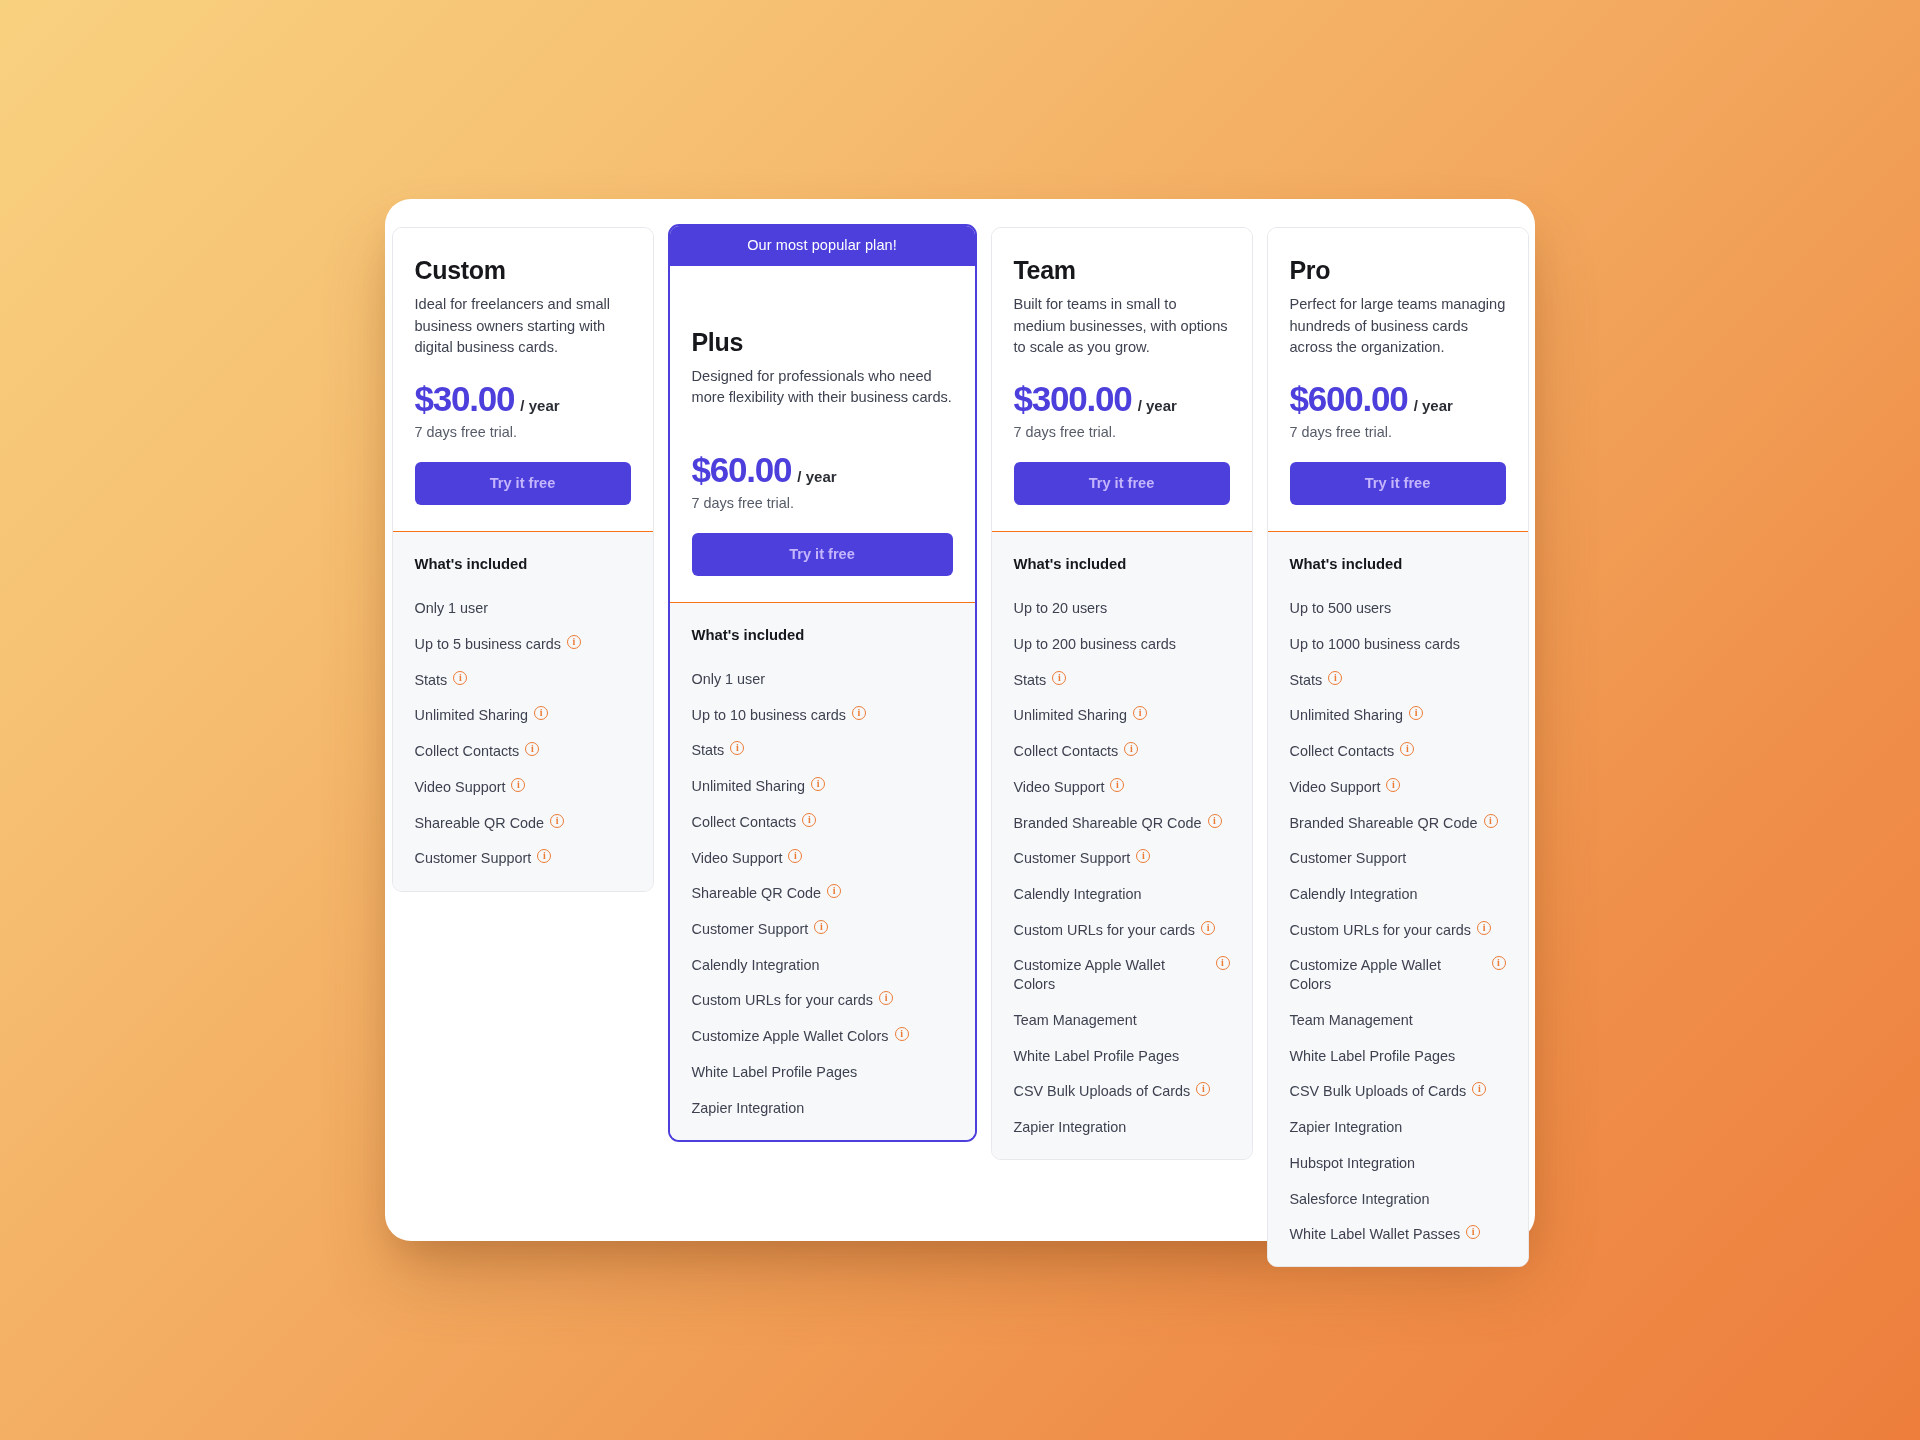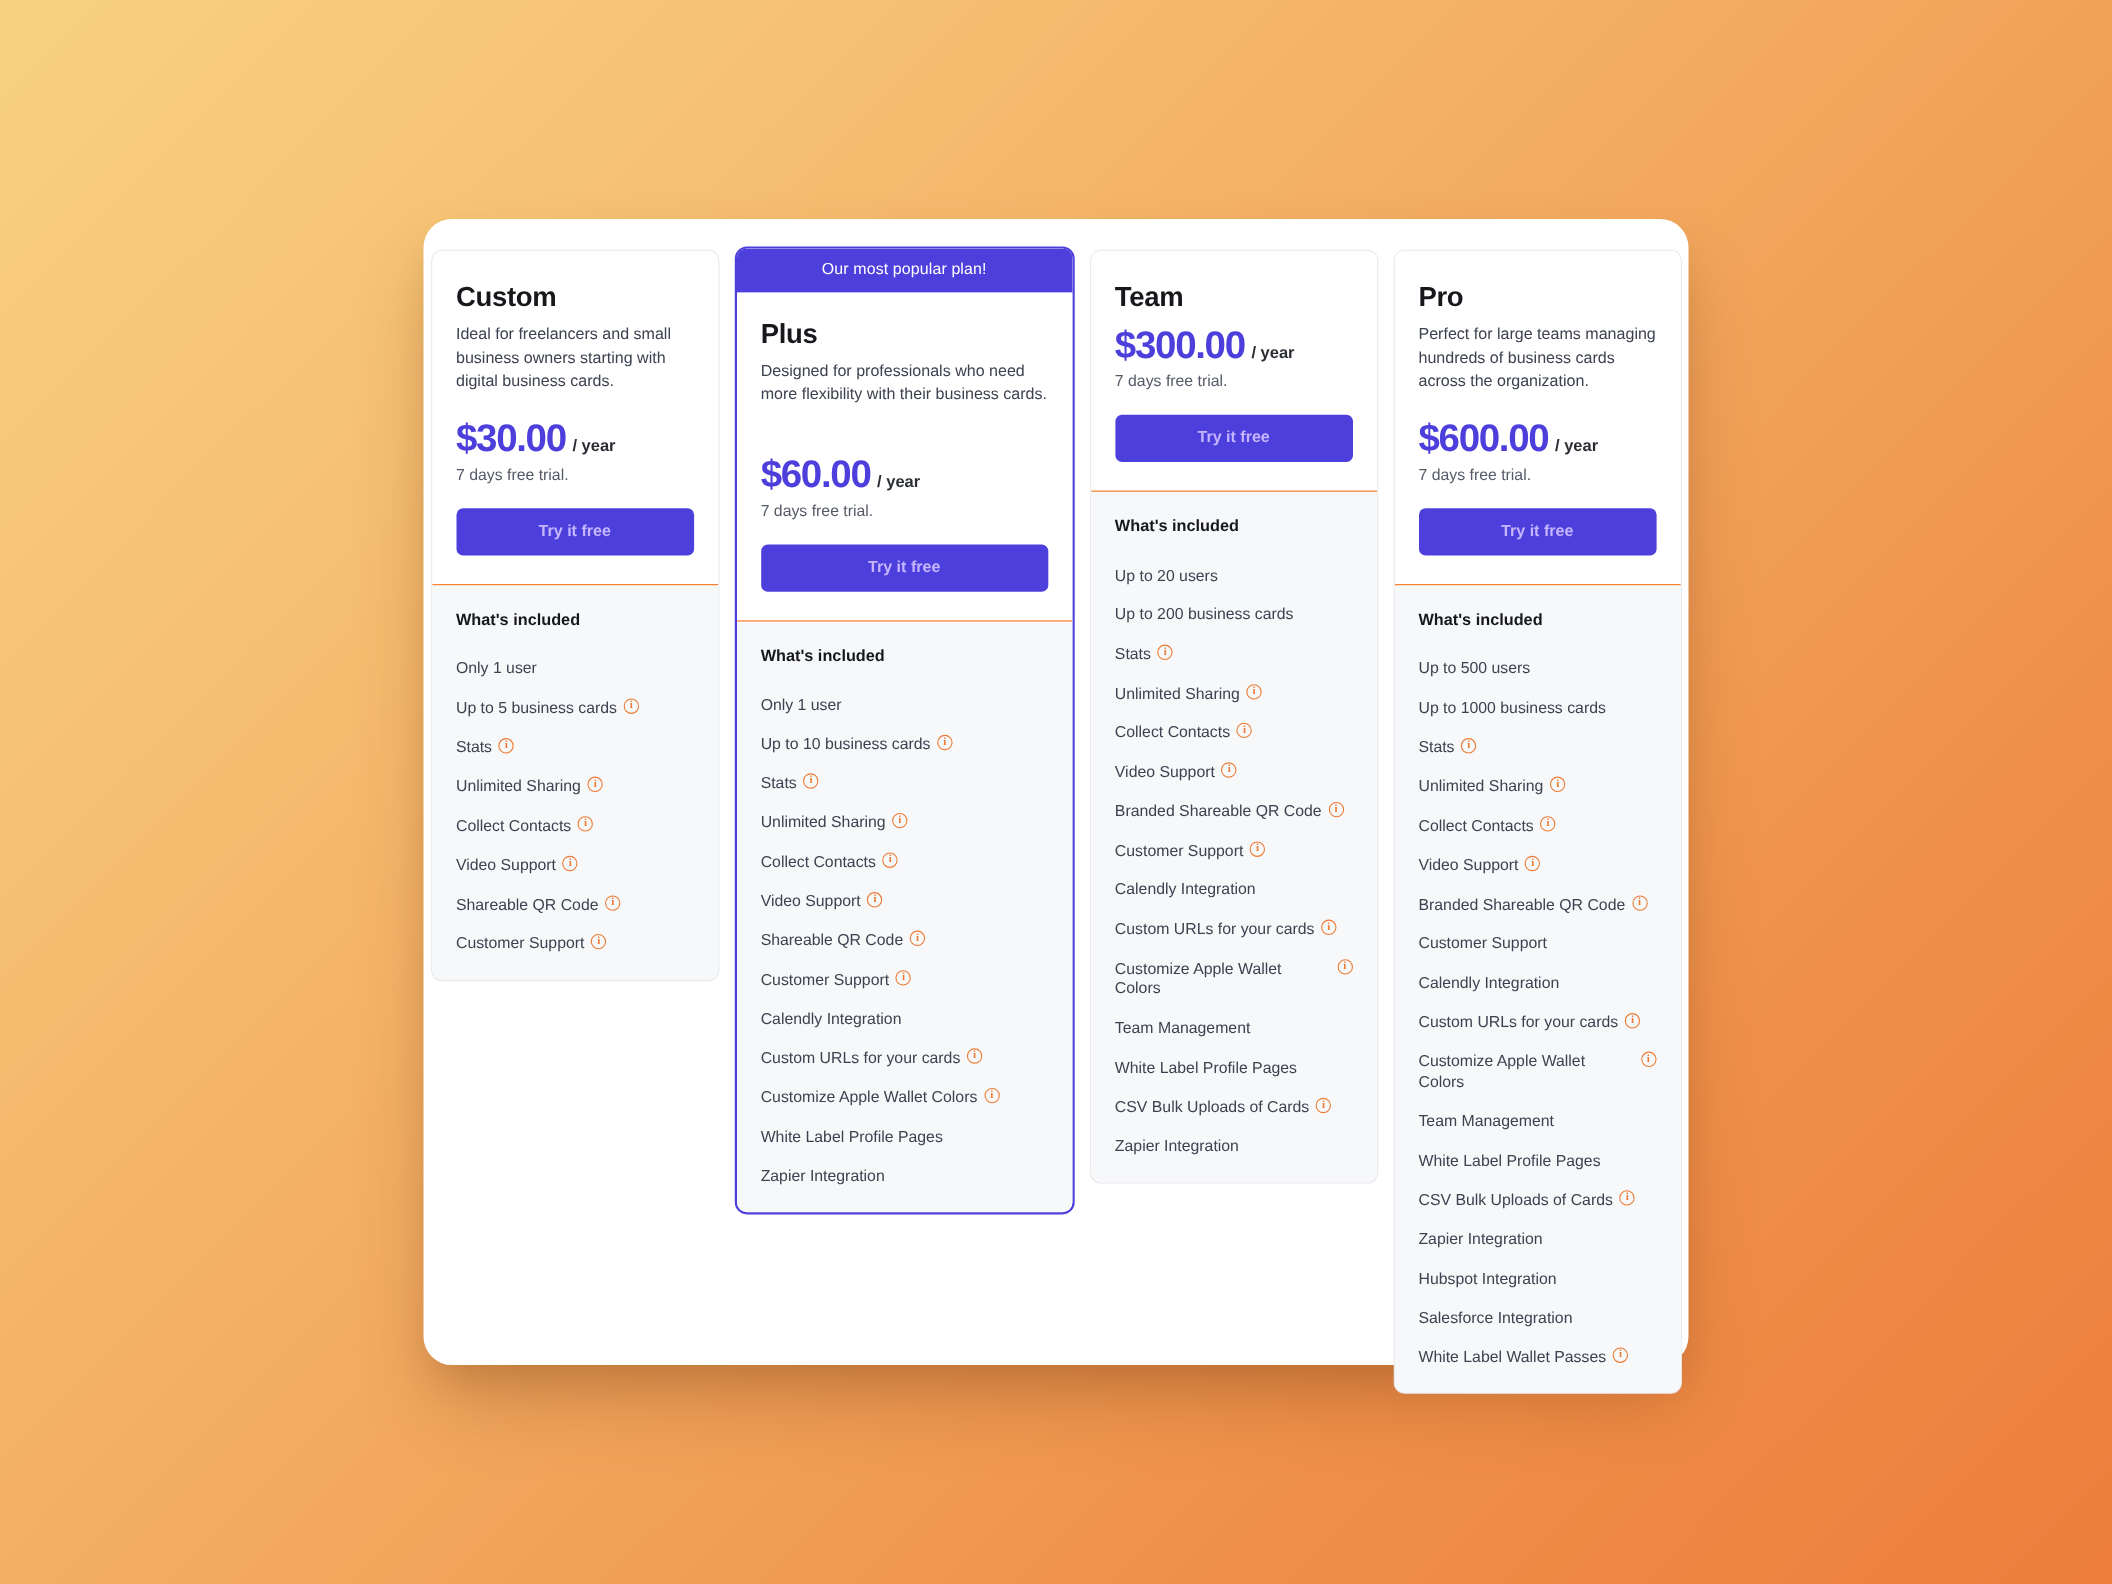--- a/index.html
+++ b/index.html
@@ -60,21 +60,21 @@
     line-height: 1;
     text-align: center;
     padding: 12px 6px 13px;
     letter-spacing: 0.1px;
   }
 
   .card-top {
     padding: 28px 22px 26px;
     background: #ffffff;
   }
-  .card.popular .card-top { padding-top: 24px; }
+  .card.popular .card-top { padding-top: 24px; margin-top: 38px; }
 
   .plan-name {
     font-size: 25px;
     font-weight: 700;
     color: #17181c;
     letter-spacing: -0.3px;
     margin-bottom: 9px;
   }
 
   .plan-desc {
@@ -285,20 +285,21 @@
             </li>
             <li class="feature">
               <span>Zapier Integration</span>
             </li>
           </ul>
         </div>
       </div>
       <div class="card">
         <div class="card-top">
           <div class="plan-name">Team</div>
+          <div class="plan-desc">Built for teams in small to medium businesses, with options to scale as you grow.</div>
           <div class="price-row">
             <span class="price">$300.00</span>
             <span class="period">/ year</span>
           </div>
           <div class="trial">7 days free trial.</div>
           <button class="cta">Try it free</button>
         </div>
         <div class="included">
           <div class="included-title">What's included</div>
           <ul class="feature-list">

